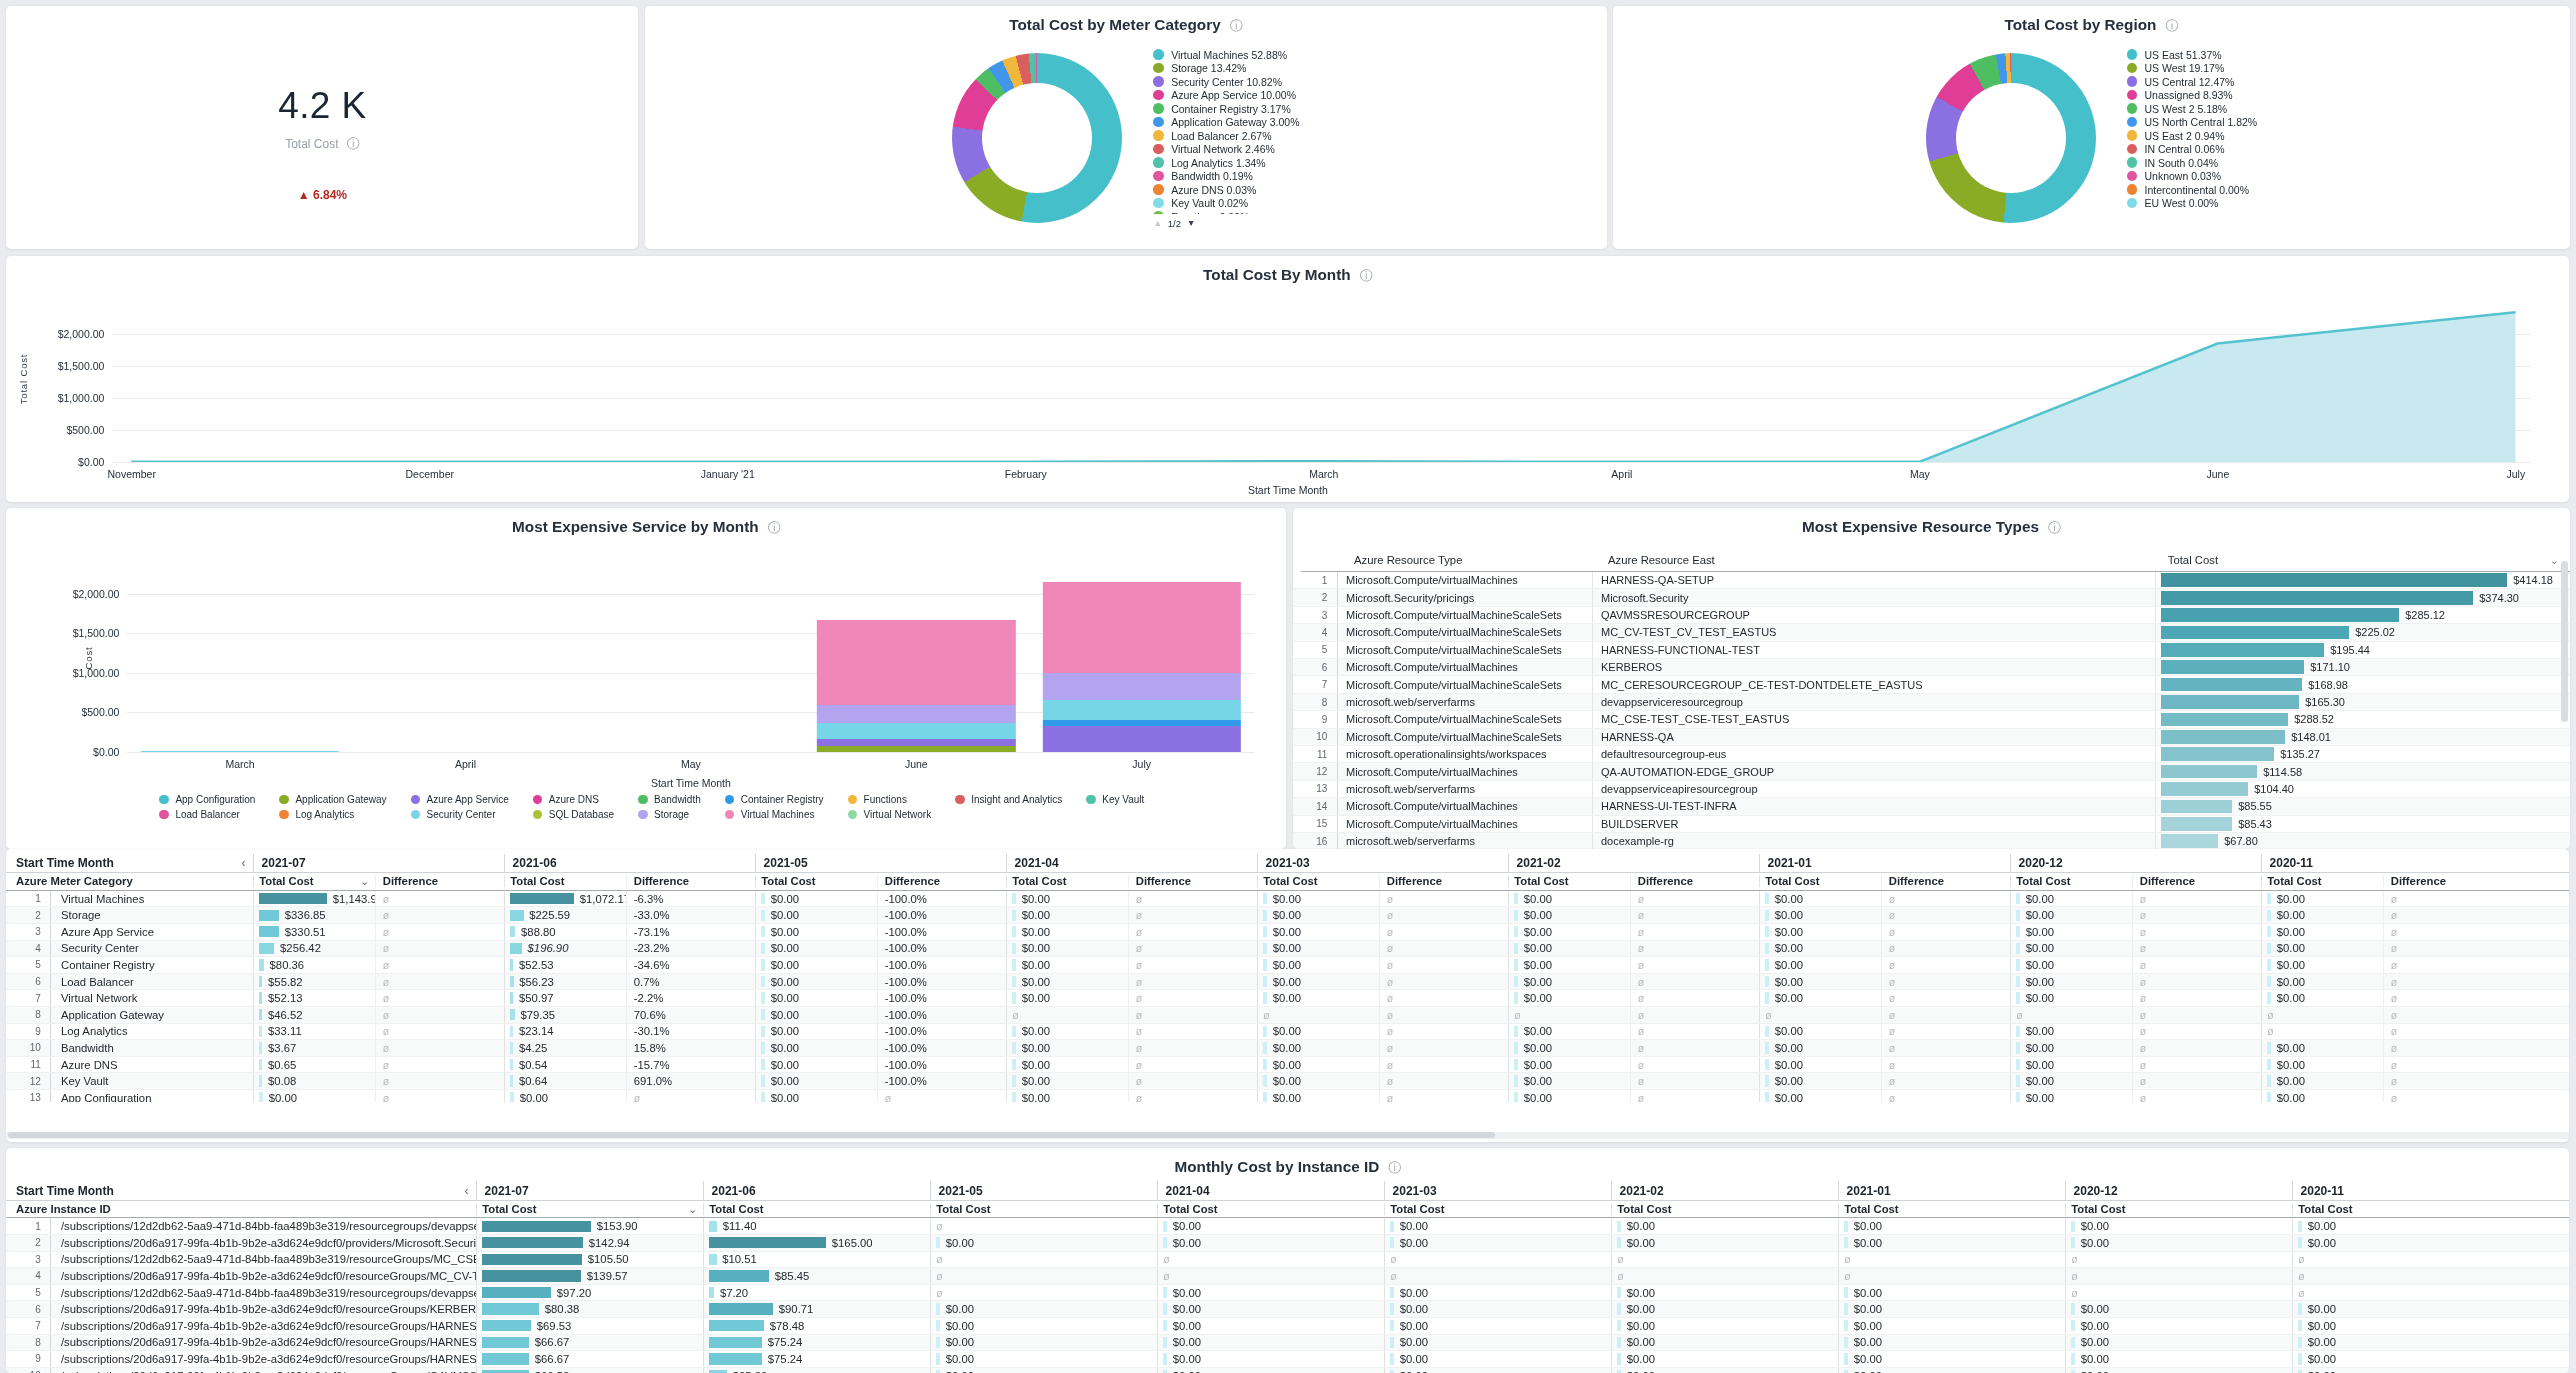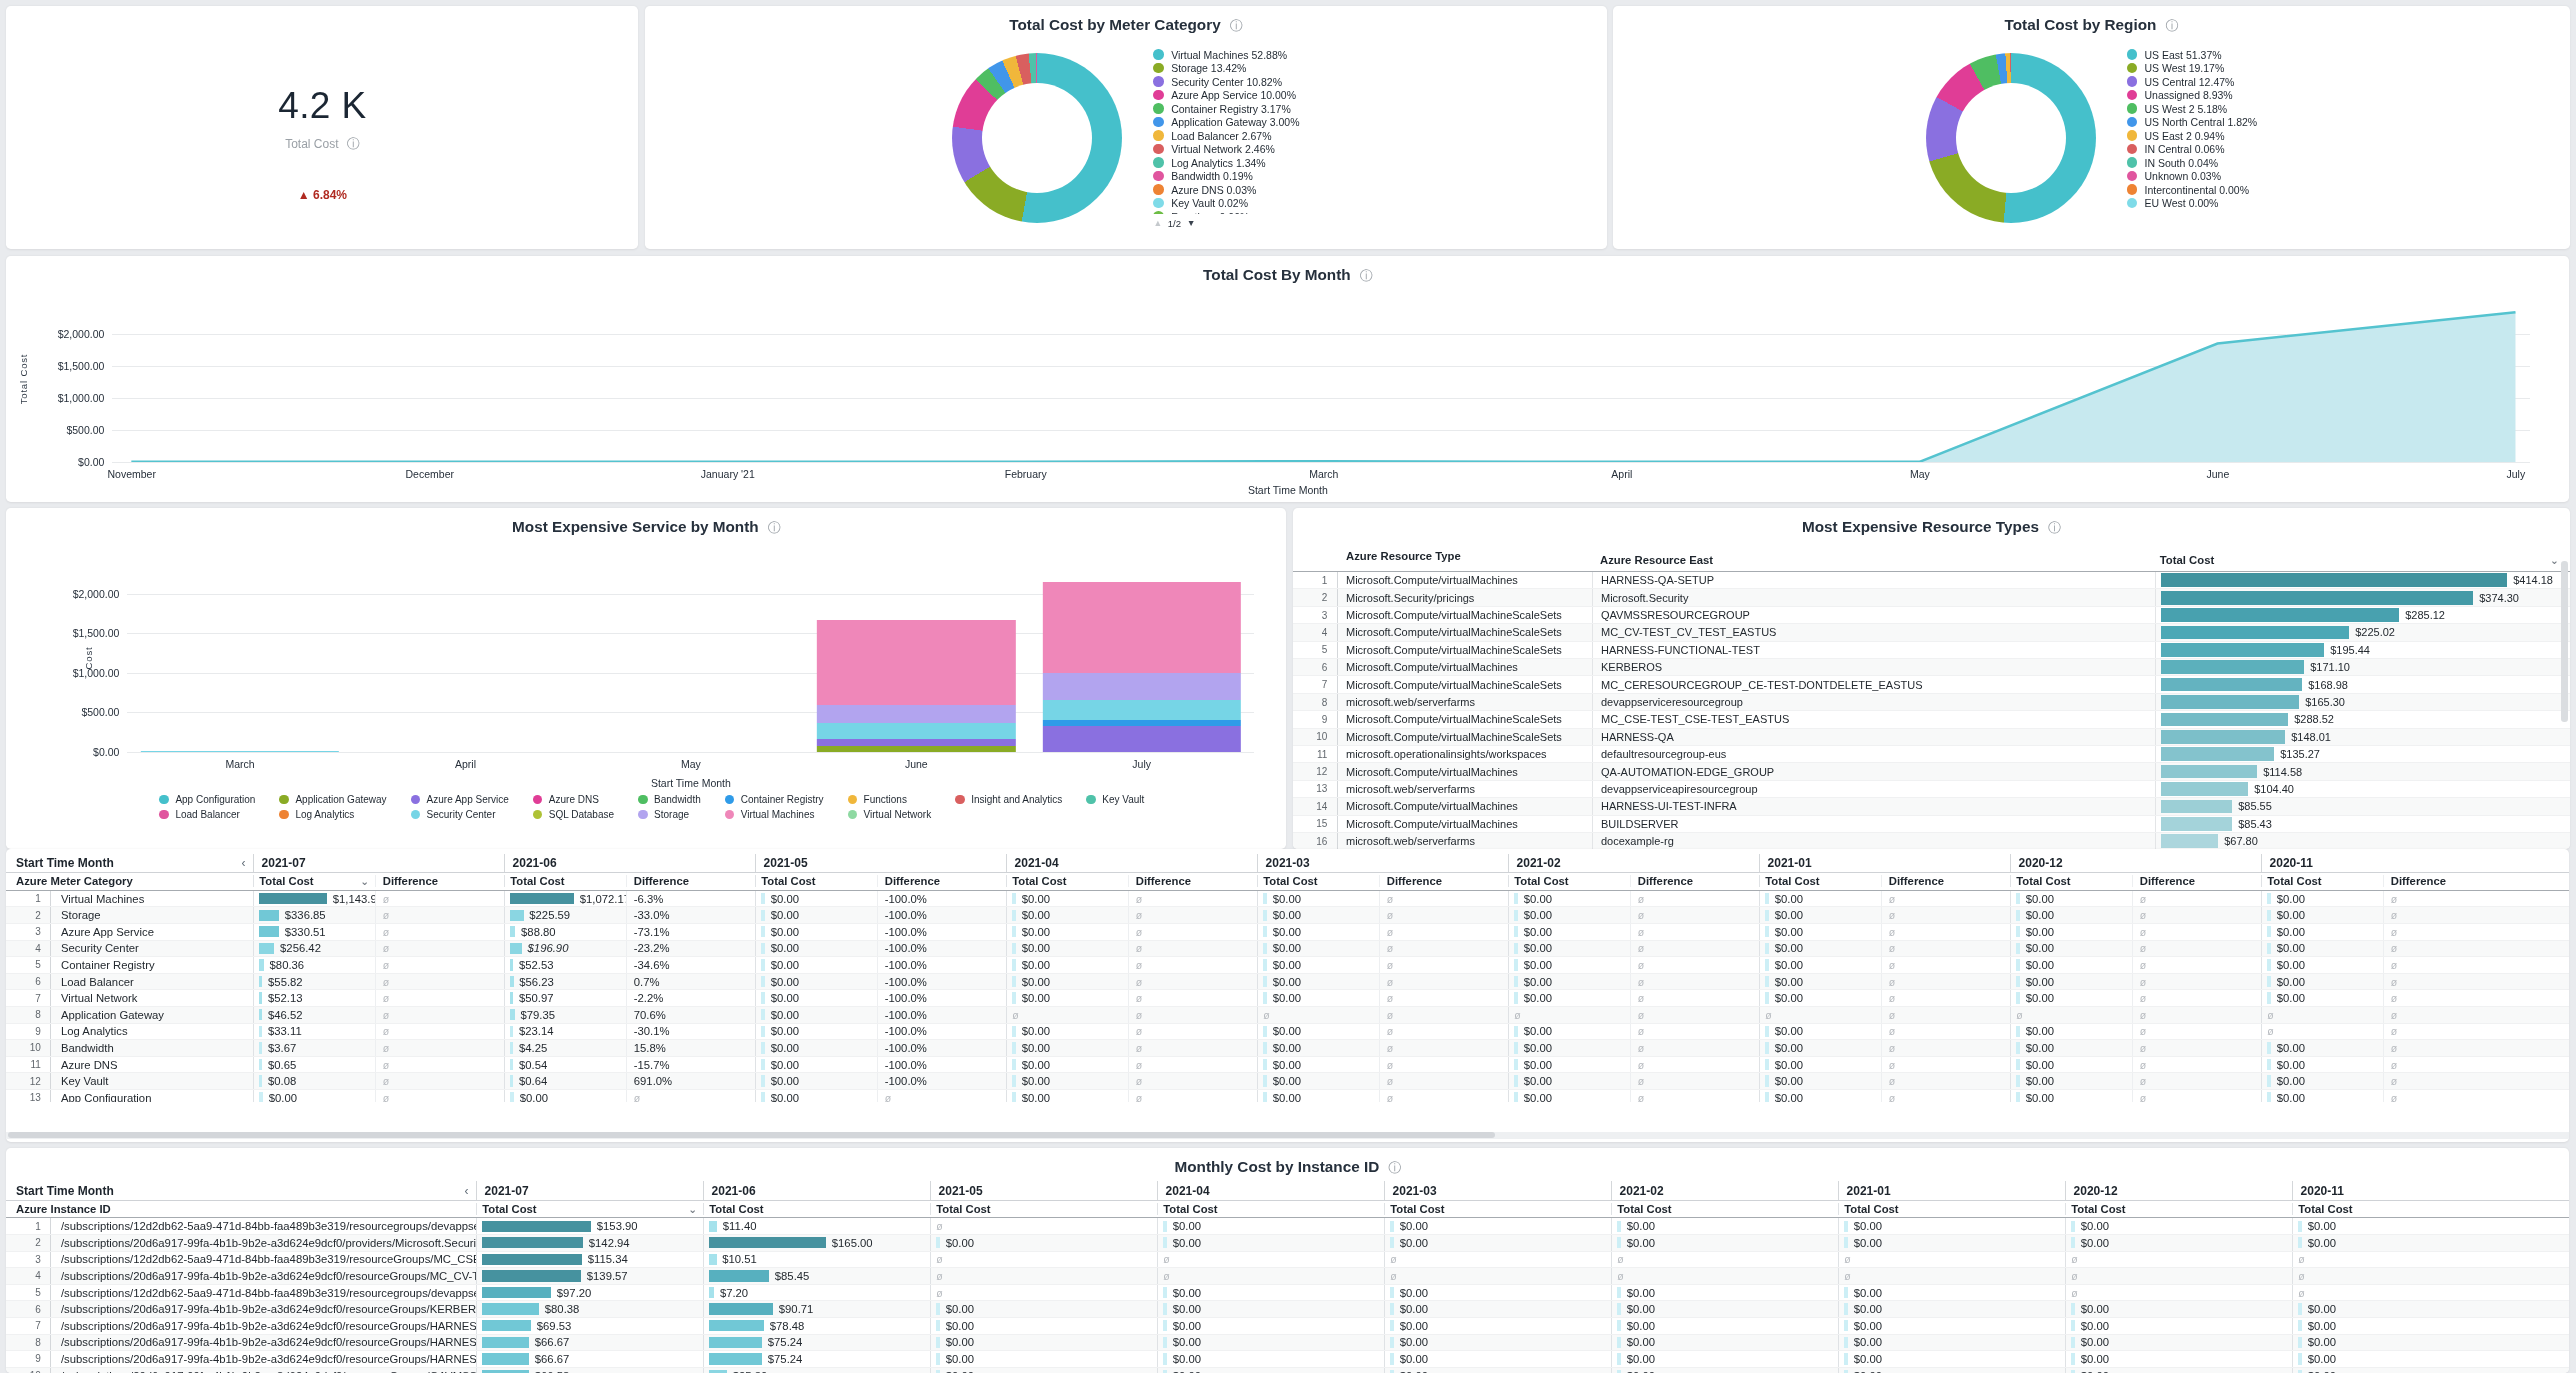--- a/index.html
+++ b/index.html
@@ -40,21 +40,21 @@
   #service-card { left:6.4px; top:508px; width:1280px; height:341px; }
   #service-plot { left:121px; right:32px; top:51px; height:193px; }
   .bar-slot { position:absolute; bottom:0; height:100%; }
   .bar-stack { position:absolute; bottom:0; left:50%; transform:translateX(-50%); width:88%; max-width:203px; display:flex; flex-direction:column-reverse; }
   .seg { width:100%; }
   .svc-legend { position:absolute; left:153px; top:286px; display:grid; grid-template-columns:repeat(9,max-content); column-gap:24px; row-gap:4px; font-size:10px; color:#1f2730; }
   .svc-li { display:flex; align-items:center; gap:6.4px; white-space:nowrap; }
   .svc-dot { width:9.6px; height:9.6px; border-radius:50%; }
   
   #resource-card { left:1293px; top:508px; width:1277px; height:341px; }
-  .rt-head { display:flex; margin-top:13px; height:22.5px; border-bottom:1.6px solid #a6abb0; font-weight:700; font-size:11.3px; color:#1d242c; }
+  .rt-head { display:flex; margin-top:13px; height:22.5px; align-items:center; border-bottom:1.6px solid #a6abb0; font-weight:400; font-size:11.3px; color:#1d242c;margin-left:8px; }
   .rt-row { display:flex; align-items:center; height:17.4px; font-size:11px; border-bottom:0.8px solid #f0f1f2; }
   .rt-row:nth-child(even) { background:#f8f9f9; }
   .rt-num { width:45px; text-align:right; padding-right:9.6px; color:#61676d; font-size:10px; border-right:1.6px solid #d4d7da; align-self:stretch; display:flex; align-items:center; justify-content:flex-end; }
   .rt-type { width:254px; padding-left:8px; white-space:nowrap; overflow:hidden; }
   .rt-group { width:563px; padding-left:8px; border-left:0.8px solid #e3e5e7; align-self:stretch; display:flex; align-items:center; white-space:nowrap; }
   .rt-cost { flex:1; padding-left:4.8px; border-left:0.8px solid #e3e5e7; align-self:stretch; display:flex; align-items:center; gap:6.4px; }
   .rt-bar { height:13.7px; }
   .sort-ic { color:#777e86; font-size:10.5px; }
   .vscroll { position:absolute; right:2.4px; top:53px; width:6.4px; height:161px; background:#dadde0; border-radius:3.2px; }
   
@@ -1606,21 +1606,21 @@
           <div class="pv-cost" style="width: 227px;">
             <span class="mini-bar" style="width: 4px; background: rgb(205, 239, 246);"></span>
             <span>$0.00</span>
           </div>
         </div>
         <div class="pv-row">
           <div class="pv-num" style="width: 45px;">3</div>
           <div class="pv-cat" style="width: 425px;">/subscriptions/12d2db62-5aa9-471d-84bb-faa489b3e319/resourceGroups/MC_CSE-TEST_CS...</div>
           <div class="pv-cost" style="width: 227px;">
             <span class="mini-bar" style="width: 100px; background: rgb(70, 146, 159);"></span>
-            <span>$115.34</span>
+            <span>$105.50</span>
           </div>
           <div class="pv-cost" style="width: 227px;">
             <span class="mini-bar" style="width: 7.4px; background: rgb(165, 226, 236);"></span>
             <span>$10.51</span>
           </div>
           <div class="pv-cost" style="width: 227px;">
             <span class="null-v">ø</span>
           </div>
           <div class="pv-cost" style="width: 227px;">
             <span class="null-v">ø</span>

